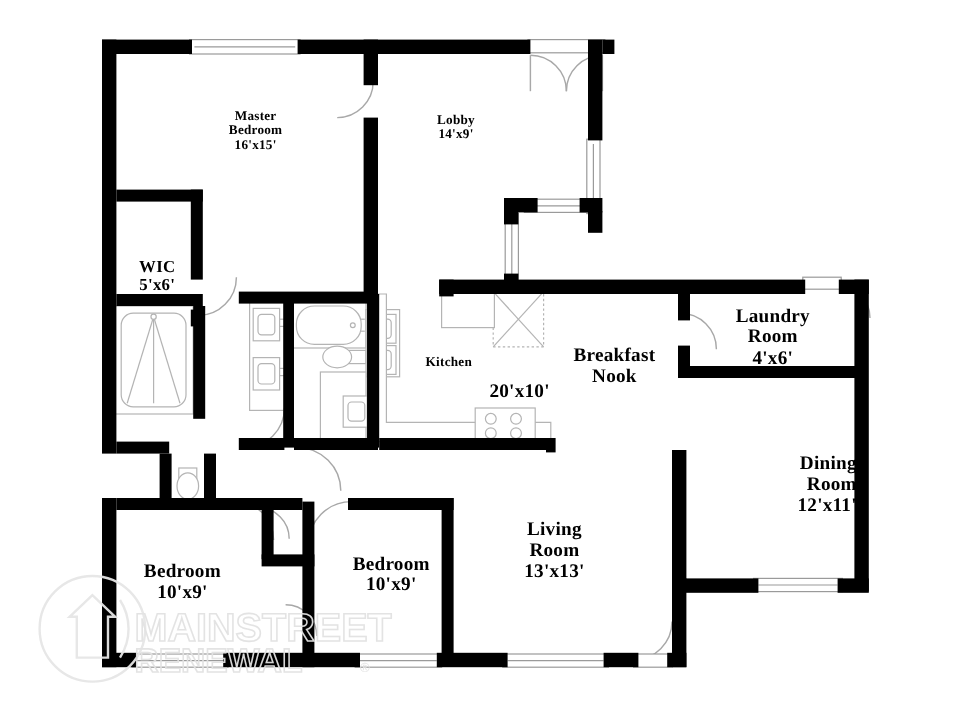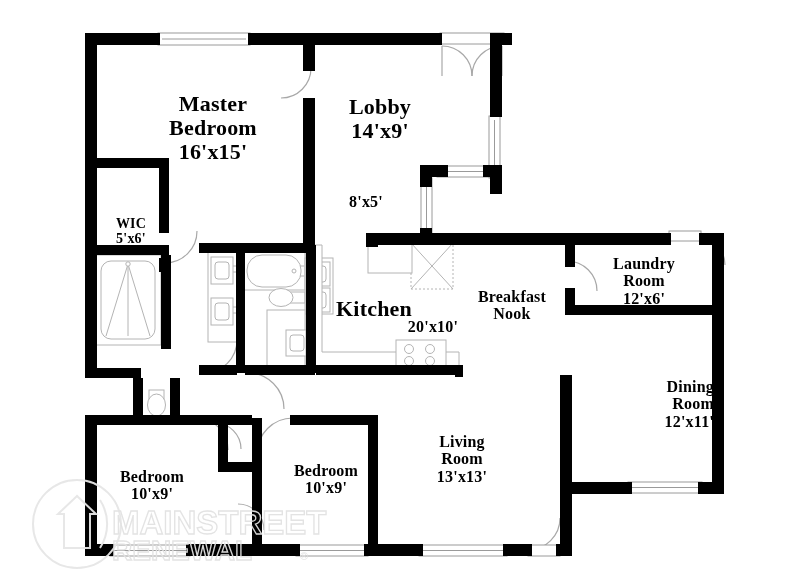--- a/index.html
+++ b/index.html
@@ -28,21 +28,21 @@
   .room-label {
     position: absolute;
     text-align: center;
     font-weight: bold;
     color: #000000;
     line-height: 1.08;
     white-space: pre-line;
     letter-spacing: 0.2px;
     pointer-events: none;
   }
-  .rl-lg { font-size: 22px; }
+  .rl-lg { font-size: 11px; }
   .rl-md { font-size: 16px; }
   .rl-sm { font-size: 14px; margin-top: 28px; }
   .dim-only { font-size: 16px; font-weight: bold; }
   .wm {
     position: absolute;
     pointer-events: none;
   }
   .wm-text {
     font-family: "Liberation Sans", sans-serif;
     font-weight: bold;
@@ -338,32 +338,31 @@
   <div class="room-label rl-lg" style="left:0;top:92px;width:426px;">Master
 Bedroom
 16'x15'</div>
 
   <div class="room-label rl-sm" style="left:81px;top:188px;width:100px;">WIC
 5'x6'</div>
 
   <div class="room-label rl-lg" style="left:300px;top:95px;width:160px;">Lobby
 14'x9'</div>
 
-  <div class="room-label dim-only" style="left:306px;top:193px;width:120px;">8'x5'</div>
 
   <div class="room-label rl-lg" style="left:304px;top:297px;width:140px;text-align:center;">Kitchen</div>
 
   <div class="room-label dim-only" style="left:373px;top:318px;width:120px;">20'x10'</div>
 
   <div class="room-label rl-md" style="left:442px;top:288px;width:140px;">Breakfast
 Nook</div>
 
   <div class="room-label rl-md" style="left:574px;top:255px;width:140px;">Laundry
 Room
-12'x6'</div>
+4'x6'</div>
 
   <div class="room-label rl-md" style="left:574px;top:378px;width:140px;text-align:right;">Dining
 Room
 12'x11'</div>
 
   <div class="room-label rl-md" style="left:392px;top:433px;width:140px;">Living
 Room
 13'x13'</div>
 
   <div class="room-label rl-md" style="left:82px;top:468px;width:140px;">Bedroom

